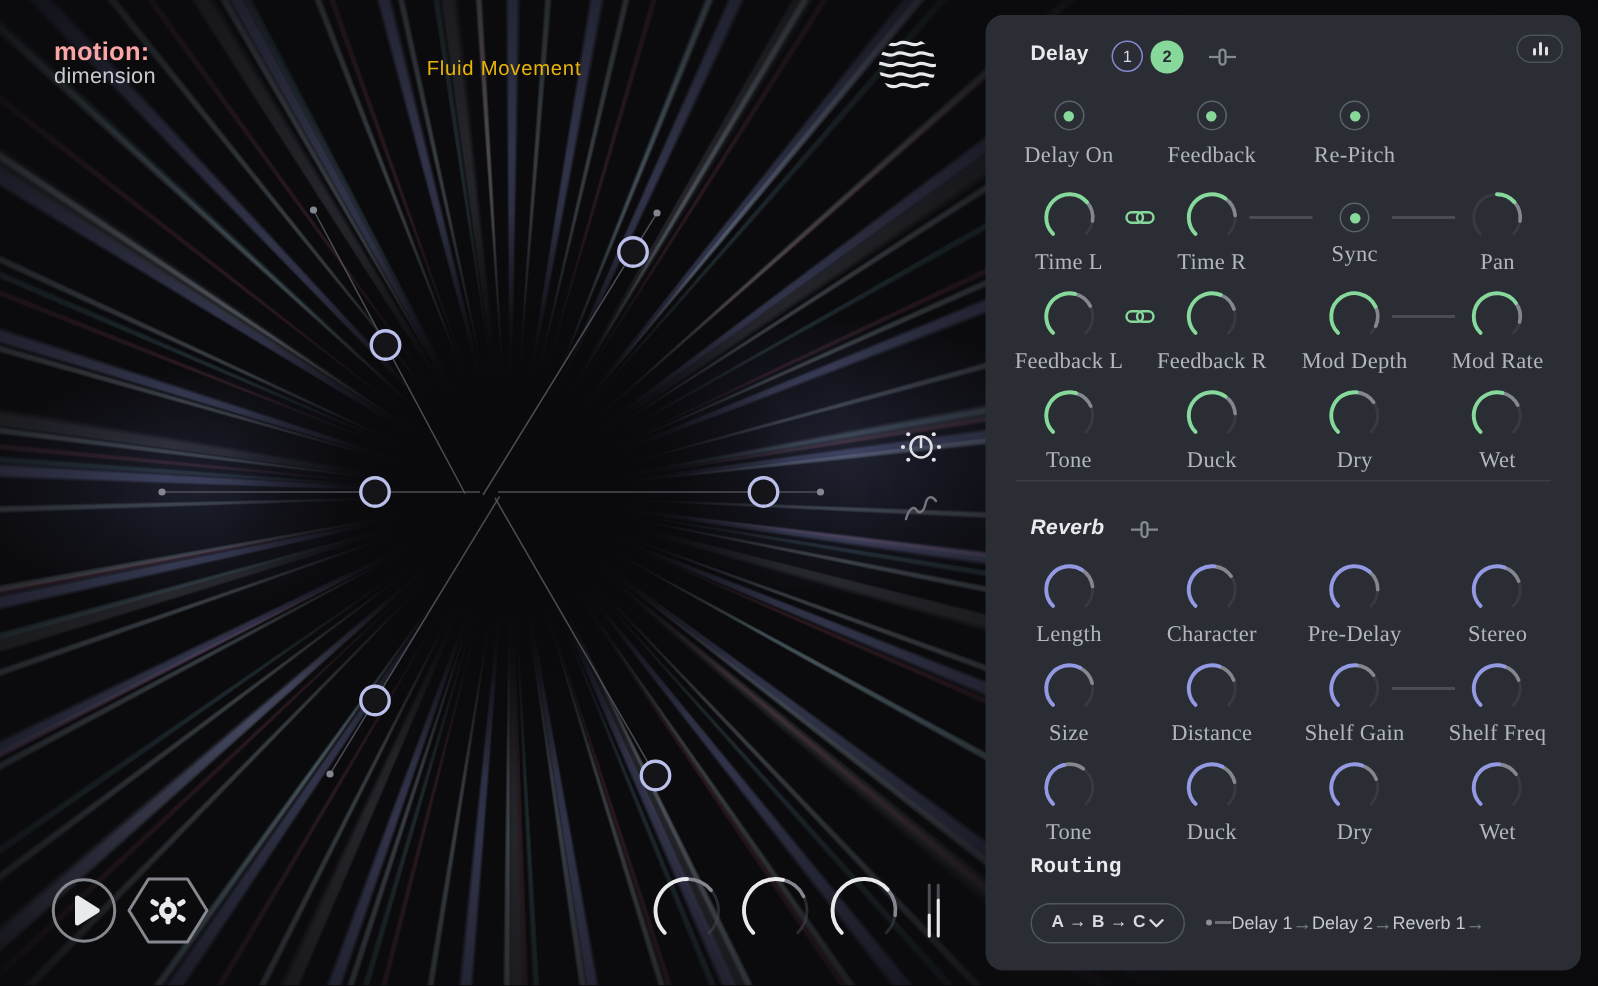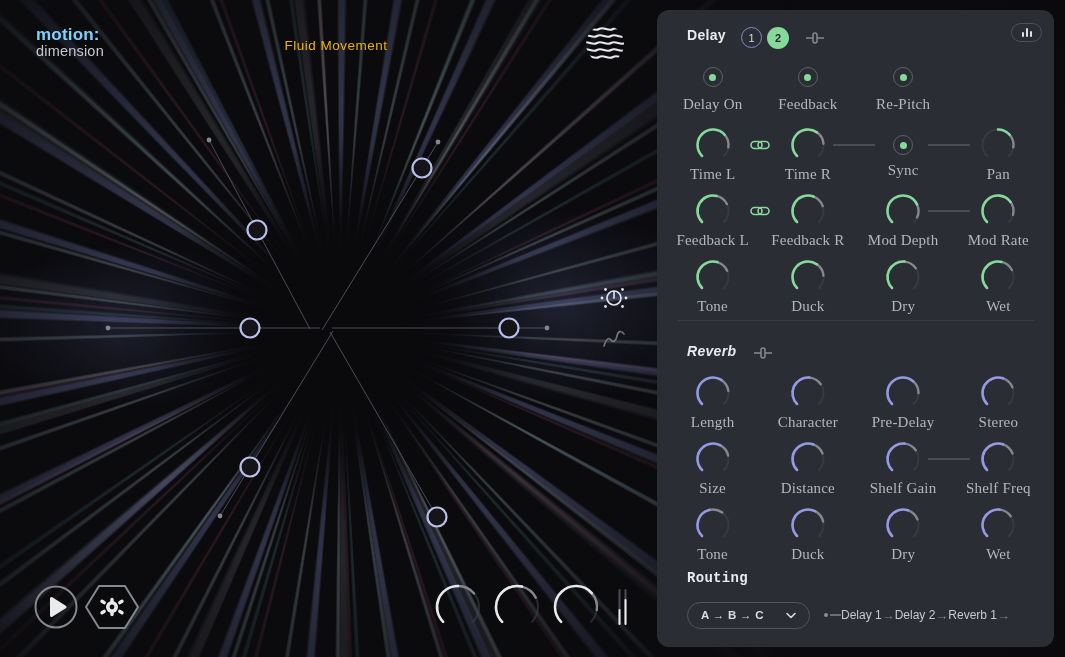--- a/index.html
+++ b/index.html
@@ -25,21 +25,21 @@
       radial-gradient(circle at 340px 330px, #0a0a0d 0 52px, rgba(10,10,13,0.85) 100px, rgba(10,10,13,0) 190px),
       radial-gradient(ellipse 130% 130% at 340px 330px, transparent 55%, rgba(7,7,9,0.55) 100%);
   }
   svg.spokes { position:absolute; left:0; top:0; }
   .spoke { stroke:#53555e; stroke-width:1; opacity:0.9; }
   .spoke-dot { fill:#83868e; }
   .node { fill:#141419; stroke:#bac0ea; stroke-width:2.2; cursor:pointer; }
 
   
   .logo { position:absolute; left:36px; top:26px; line-height:1; }
-  .logo .l1 { font-size:17px; font-weight:bold; color:#7dd3fc; letter-spacing:0.2px; }
+  .logo .l1 { font-size:17px; font-weight:bold; color:#fca5a5; letter-spacing:0.2px; }
   .logo .l2 { font-size:14.5px; color:#c7c9ce; margin-top:1px; letter-spacing:0.2px; }
   .preset-title { position:absolute; left:186px; top:38px; width:300px; text-align:center;
     font-size:13.5px; color:#eab308; letter-spacing:0.5px; cursor:pointer; }
 
   
   .icon-btn { position:absolute; background:none; border:none; cursor:pointer; padding:0; }
 
   
   .mini-knobs { position:absolute; left:430px; top:582px; display:flex; gap:3px; }
   .meters { position:absolute; left:615px; top:586px; }
@@ -72,21 +72,21 @@
   .connector { position:absolute; height:1.5px; background:#4a4d54; top:20px; }
   .link-icon { position:absolute; top:15px; left:85px; cursor:pointer; }
   .link-icon rect { fill:none; stroke:var(--green,#87d99b); stroke-width:1.6; }
   .knob { cursor:pointer; }
 
   
   .routing-row { position:absolute; left:30px; right:16px; top:591px; height:28px;
     display:flex; align-items:center; }
   .route-pill { height:27px; border:1px solid #51555e; border-radius:14px; background:none;
     color:#d9dbe0; font-size:11.5px; font-weight:bold; letter-spacing:0.3px;
-    display:flex; align-items:center; gap:22px; padding:0 13px; cursor:pointer; }
+    display:flex; align-items:center; gap:2px; padding:0 13px; cursor:pointer; }
   .chain { display:flex; align-items:center; margin-left:14px; }
   .chain .item { font-size:12px; color:#c6c9d0; cursor:pointer; white-space:nowrap; }
   .chain .arrow { font-size:13px; color:#7d8089; }
   .chain-in { display:flex; align-items:center; }
   .chain-in .dot { width:4px; height:4px; border-radius:50%; background:#8b8e96; }
   .chain-in .dash { width:11px; height:1.5px; background:#6b6e76; margin-left:2px; }
 </style>
 </head>
 <body>
 

